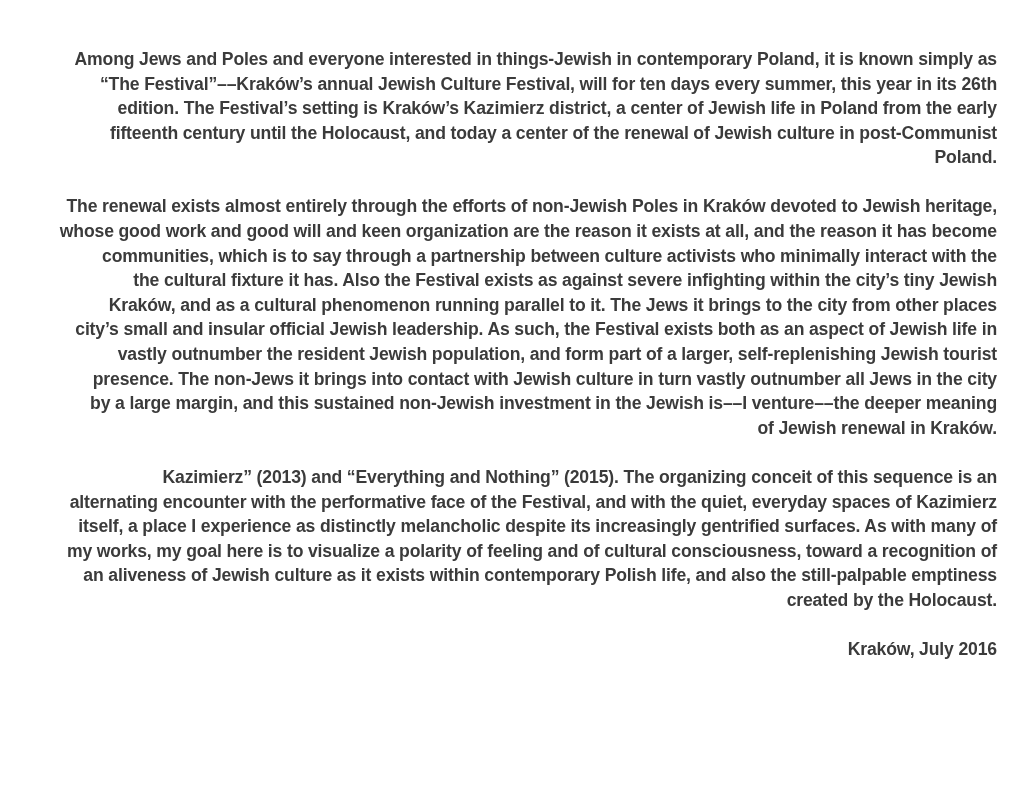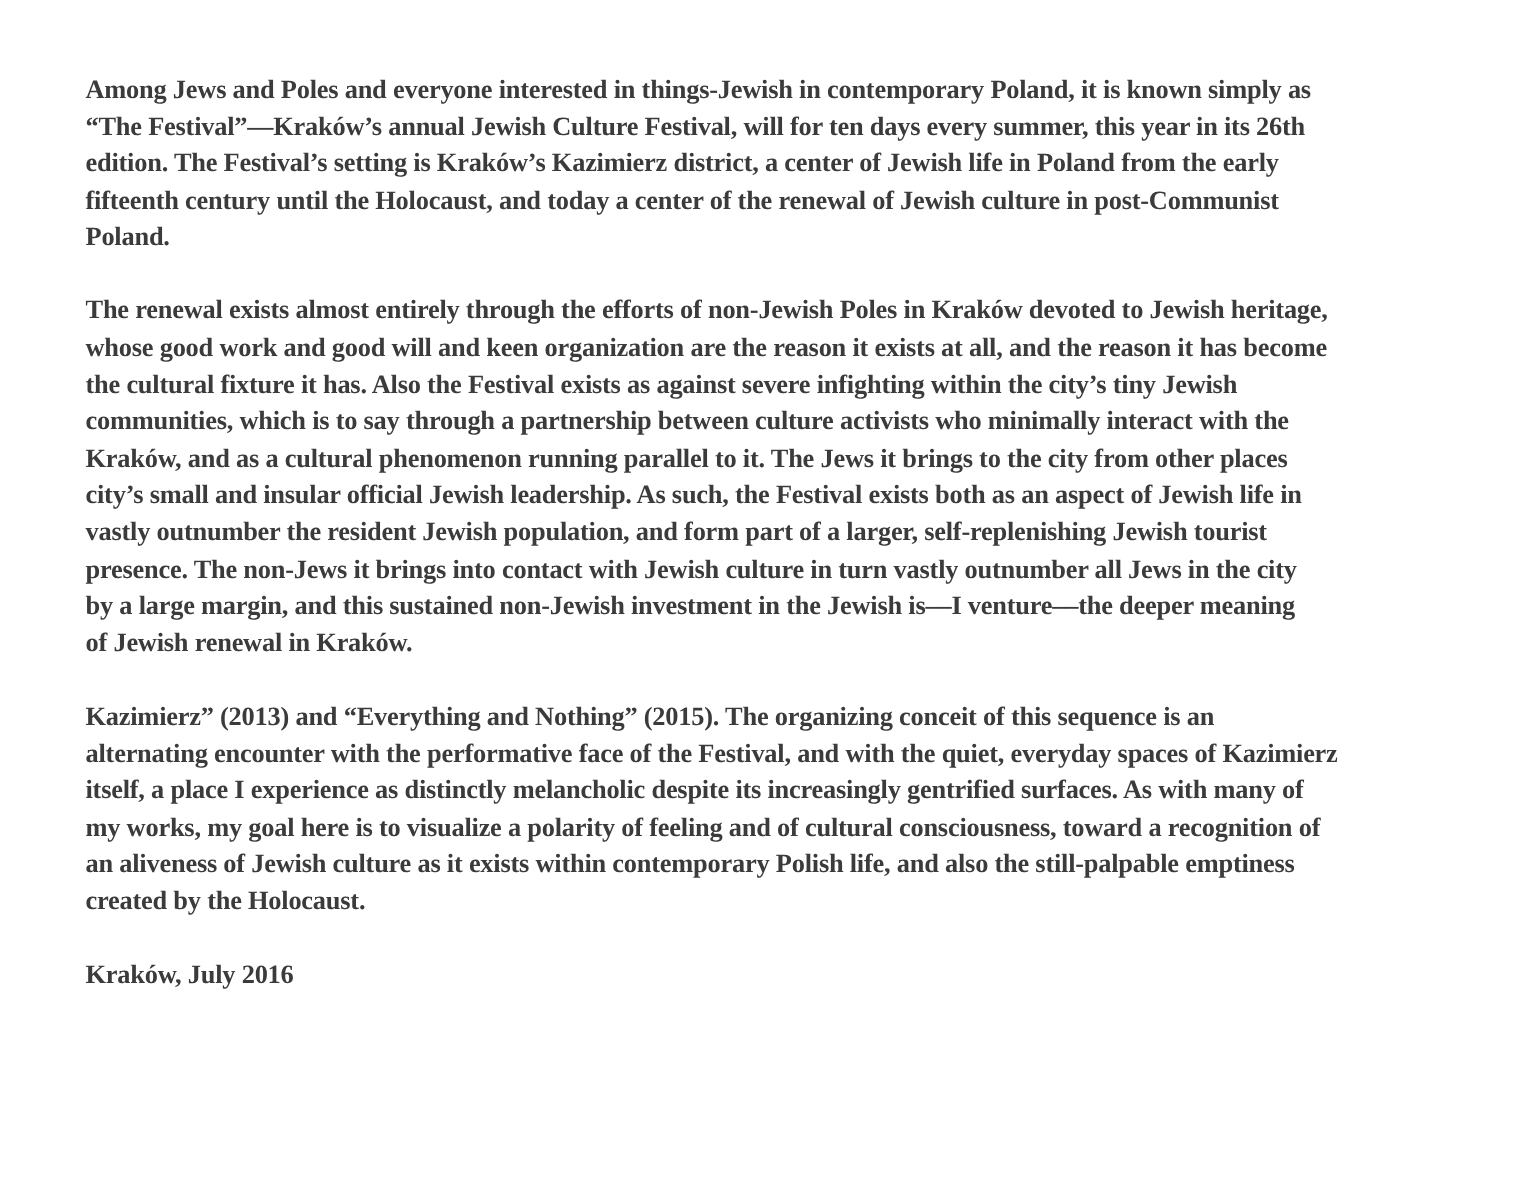--- a/index.html
+++ b/index.html
@@ -11,25 +11,26 @@
       width: 1024px;
       height: 791px;
       position: relative;
       overflow: hidden;
     }
     .page {
       position: absolute;
       left: 57px;
       top: 47px;
       width: 940px;
-      font-family: Liberation Serif, serif;
+      font-family: Liberation Sans, sans-serif;
       font-size: 17.6px;
       font-weight: bold;
       color: #3b3b3b;
       letter-spacing: -0.15px;
+      text-align: right;
     }
     .para {
       margin: 0 0 24.5px 0;
     }
     .line {
       display: block;
       height: 24.6px;
       line-height: 24.6px;
       white-space: nowrap;
     }
@@ -46,22 +47,22 @@
     <span class="line">Among Jews and Poles and everyone interested in things-Jewish in contemporary Poland, it is known simply as</span>
     <span class="line">“The Festival”––Kraków’s annual Jewish Culture Festival, will for ten days every summer, this year in its 26th</span>
     <span class="line">edition.  The Festival’s setting is Kraków’s Kazimierz district, a center of Jewish life in Poland from the early</span>
     <span class="line">fifteenth century until the Holocaust, and today a center of the renewal of Jewish culture in post-Communist</span>
     <span class="line">Poland.</span>
   </div>
 
   <div class="para">
     <span class="line">The renewal exists almost entirely through the efforts of non-Jewish Poles in Kraków devoted to Jewish heritage,</span>
     <span class="line">whose good work and good will and keen organization are the reason it exists at all, and the reason it has become</span>
+    <span class="line">communities, which is to say through a partnership between culture activists who minimally interact with the</span>
     <span class="line">the cultural fixture it has.  Also the Festival exists as against severe infighting within the city’s tiny Jewish</span>
-    <span class="line">communities, which is to say through a partnership between culture activists who minimally interact with the</span>
     <span class="line">Kraków, and as a cultural phenomenon running parallel to it.  The Jews it brings to the city from other places</span>
     <span class="line">city’s small and insular official Jewish leadership.  As such, the Festival exists both as an aspect of Jewish life in</span>
     <span class="line">vastly outnumber the resident Jewish population, and form part of a larger, self-replenishing Jewish tourist</span>
     <span class="line">presence.  The non-Jews it brings into contact with Jewish culture in turn vastly outnumber all Jews in the city</span>
     <span class="line">by a large margin, and this sustained non-Jewish investment in the Jewish is––I venture––the deeper meaning</span>
     <span class="line">of Jewish renewal in Kraków.</span>
   </div>
 
   <div class="para">
     <span class="line">Kazimierz” (2013) and “Everything and Nothing” (2015).  The organizing conceit of this sequence is an</span>

